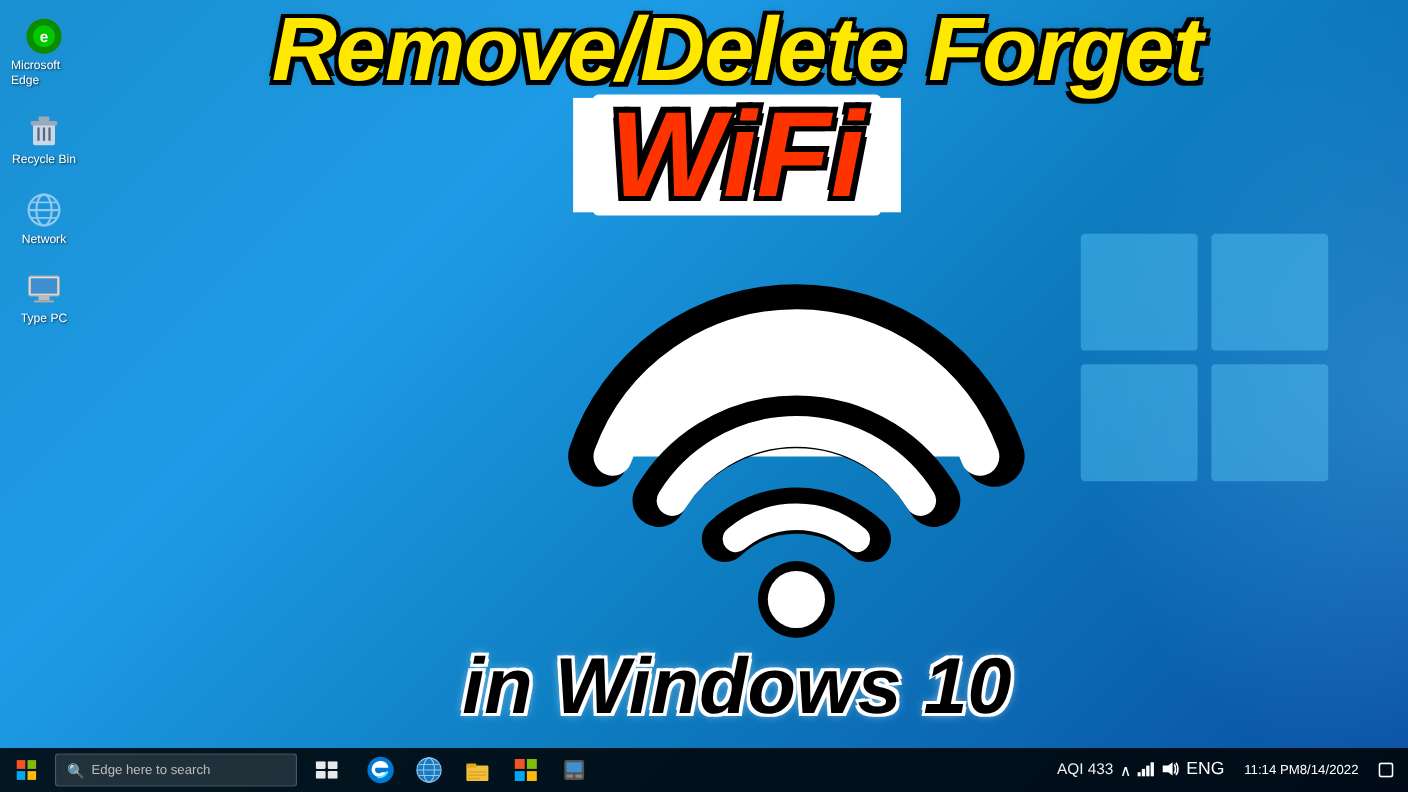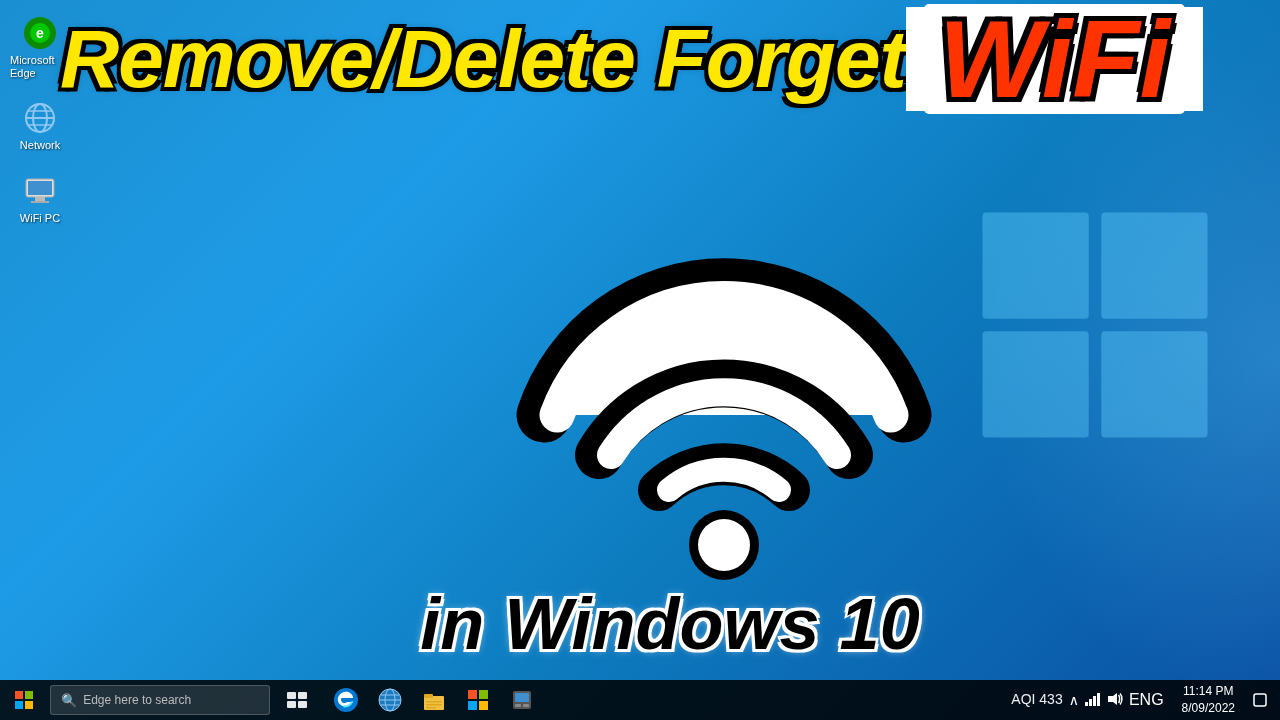--- a/index.html
+++ b/index.html
@@ -74,21 +74,21 @@
       line-height: 1.2;
     }
 
     
     .overlay-content {
       position: absolute;
       top: 0;
       left: 60px;
       right: 0;
       display: flex;
-      flex-direction: row;
+      flex-direction: column;
       align-items: center;
       padding-top: 5px;
     }
 
     .title-line1 {
       font-size: 82px;
       font-weight: 900;
       color: #FFE800;
       text-shadow: -4px -4px 0 #000, 4px -4px 0 #000, -4px 4px 0 #000, 4px 4px 0 #000, 0 0 8px rgba(0,0,0,0.5);
       font-style: italic;
@@ -229,21 +229,20 @@
       font-size: 10px;
       color: #eee;
       display: flex;
       flex-direction: column;
       align-items: center;
       line-height: 1.1;
     }
 
     .taskbar-clock {
       display: flex;
-      flex-direction: column;
       align-items: center;
       justify-content: center;
       padding: 16px 10px;
       height: 100%;
       cursor: pointer;
       color: white;
       font-size: 12px;
       line-height: 1.4;
     }
 
@@ -290,20 +289,33 @@
       <div class="icon-img">
         <svg width="36" height="36" viewBox="0 0 36 36">
           <circle cx="18" cy="18" r="16" fill="#0d8b00"></circle>
           <circle cx="18" cy="18" r="10" fill="#00c800"></circle>
           <text x="18" y="23" text-anchor="middle" font-size="14" fill="white" font-weight="bold">e</text>
         </svg>
       </div>
       <div class="icon-label">Microsoft Edge</div>
     </div>
 
+    <div class="desktop-icon">
+      <div class="icon-img">
+        <svg width="36" height="36" viewBox="0 0 36 36">
+          <rect x="8" y="12" width="20" height="20" rx="2" fill="#c8d8e8"></rect>
+          <rect x="6" y="10" width="24" height="4" rx="1" fill="#9ab"></rect>
+          <rect x="13" y="6" width="10" height="4" rx="1" fill="#9ab"></rect>
+          <line x1="13" y1="16" x2="13" y2="28" stroke="#567" stroke-width="2"></line>
+          <line x1="18" y1="16" x2="18" y2="28" stroke="#567" stroke-width="2"></line>
+          <line x1="23" y1="16" x2="23" y2="28" stroke="#567" stroke-width="2"></line>
+        </svg>
+      </div>
+      <div class="icon-label">Recycle Bin</div>
+    </div>
 
 
     <div class="desktop-icon">
       <div class="icon-img">
         <svg width="36" height="36" viewBox="0 0 36 36">
           <circle cx="18" cy="18" r="14" fill="none" stroke="#90c8f0" stroke-width="2"></circle>
           <ellipse cx="18" cy="18" rx="7" ry="14" fill="none" stroke="#90c8f0" stroke-width="2"></ellipse>
           <line x1="4" y1="18" x2="32" y2="18" stroke="#90c8f0" stroke-width="2"></line>
           <line x1="6" y1="11" x2="30" y2="11" stroke="#90c8f0" stroke-width="1.5"></line>
           <line x1="6" y1="25" x2="30" y2="25" stroke="#90c8f0" stroke-width="1.5"></line>
@@ -315,21 +327,21 @@
     <div class="desktop-icon">
       <div class="icon-img">
         <svg width="36" height="36" viewBox="0 0 36 36">
           <rect x="4" y="6" width="28" height="18" rx="2" fill="#ddd"></rect>
           <rect x="4" y="6" width="28" height="18" rx="2" fill="none" stroke="#aaa" stroke-width="1"></rect>
           <rect x="6" y="8" width="24" height="14" fill="#4090d0"></rect>
           <rect x="13" y="24" width="10" height="4" fill="#bbb"></rect>
           <rect x="9" y="28" width="18" height="2" fill="#aaa"></rect>
         </svg>
       </div>
-      <div class="icon-label">WiFi PC</div>
+      <div class="icon-label">Type PC</div>
     </div>
 
   </div>
 
   <div class="overlay-content">
     <div class="title-line1">Remove/Delete Forget</div>
     <div style="background: white; padding: 2px 18px; margin: 2px 0; text-align: right;">
       <div class="title-wifi">WiFi</div>
     </div>
   </div>
@@ -461,21 +473,21 @@
             <path d="M11.5,3 C13,4.5 13,9.5 11.5,11" fill="none" stroke="white" stroke-width="1.5"></path>
             <path d="M13,1.5 C15.5,4 15.5,10 13,12.5" fill="none" stroke="white" stroke-width="1.5"></path>
           </svg>
         </div>
 
         <div class="tray-icon" style="font-size:16px; color:white;">ENG</div>
       </div>
 
       <div class="taskbar-clock">
         <span>11:14 PM</span>
-        <span>8/09/2022</span>
+        <span>8/14/2022</span>
       </div>
 
       <div class="notification-area">
         <svg width="14" height="14" viewBox="0 0 14 14">
           <rect x="1" y="1" width="12" height="12" rx="2" fill="none" stroke="white" stroke-width="1.5"></rect>
         </svg>
       </div>
     </div>
   </div>
 

